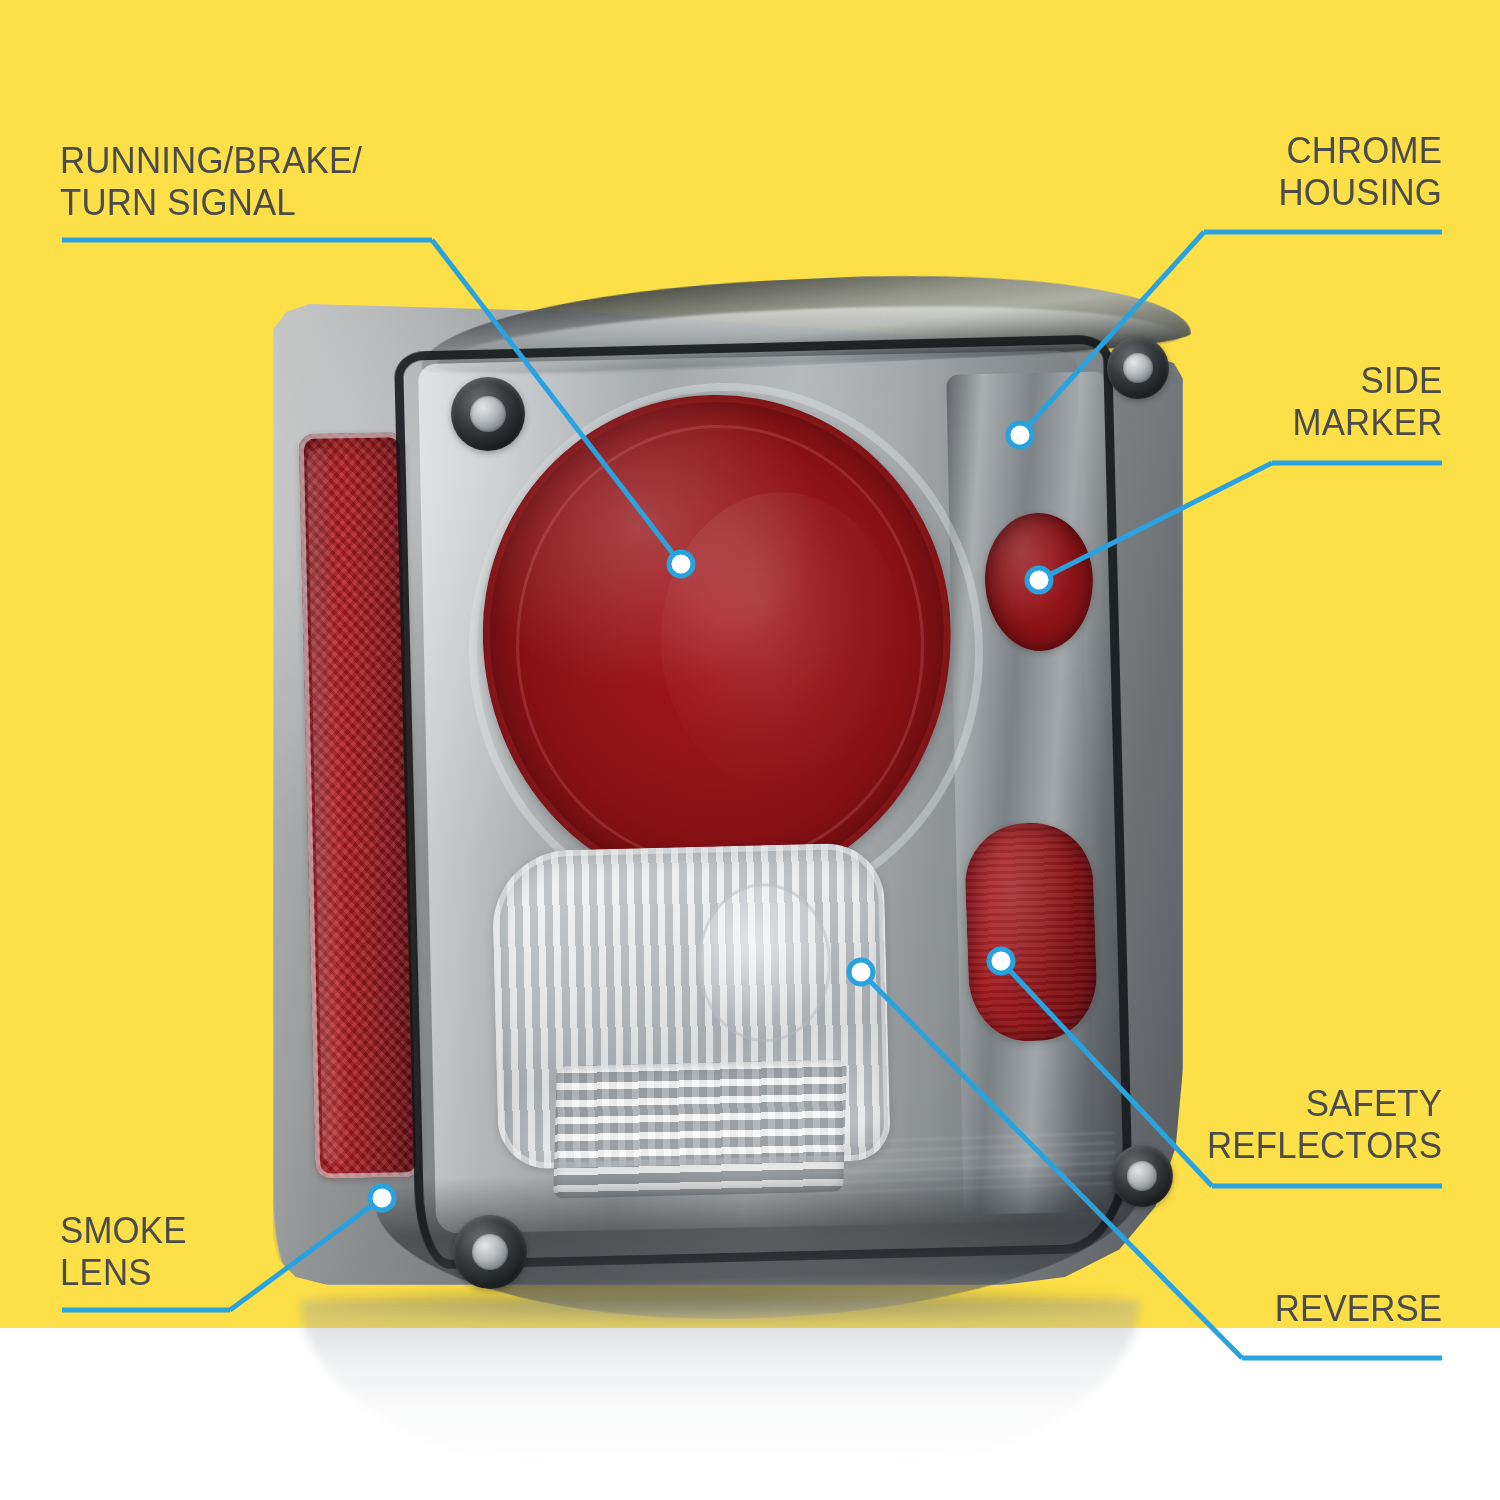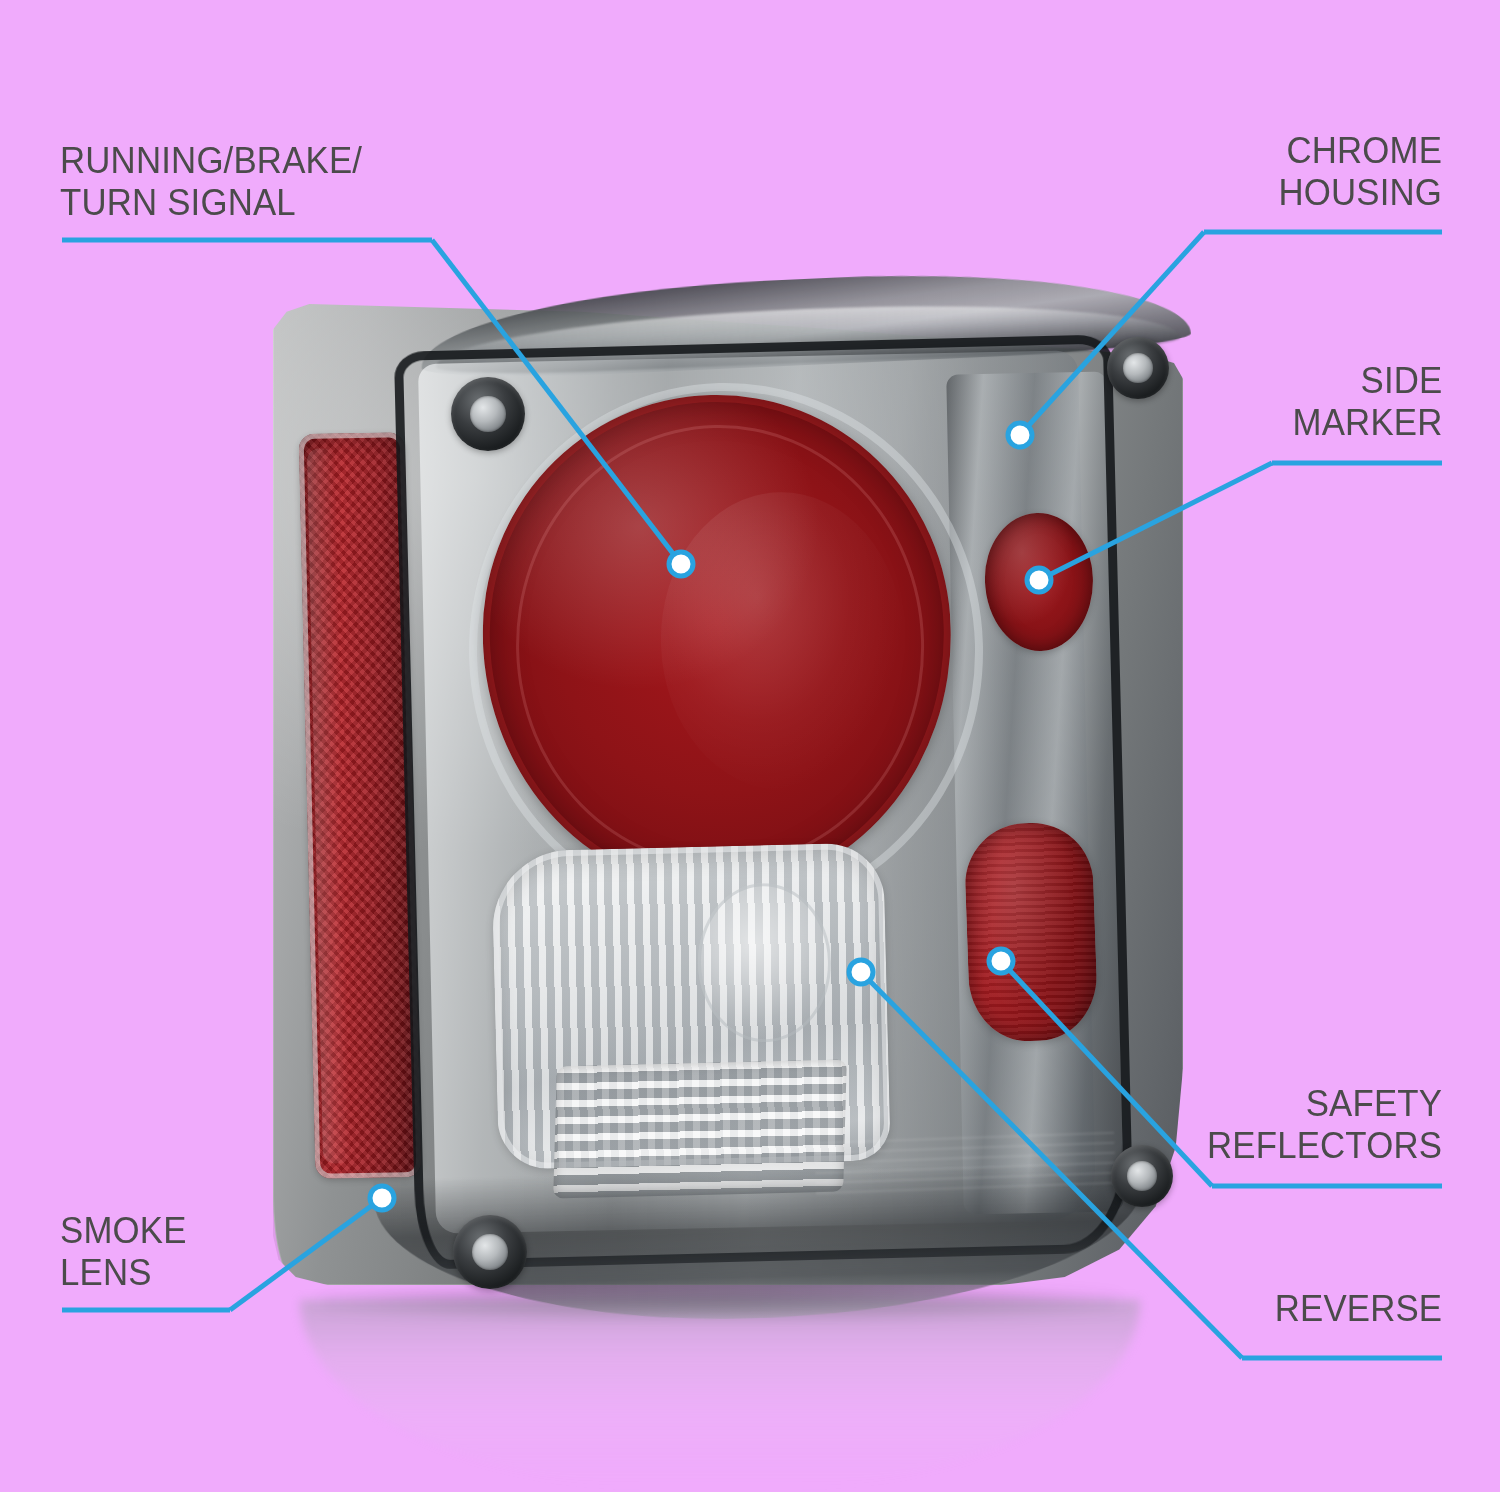--- a/index.html
+++ b/index.html
@@ -9,22 +9,22 @@
   }
   body {
     width: 1500px;
     height: 1500px;
     font-family: "Liberation Sans", sans-serif;
     overflow: hidden;
   }
   #stage {
     position: relative;
     width: 1500px;
-    height: 1492px;
-    background: #f0abfc;
+    height: 1328px;
+    background: #fde047;
   }
 
   
   .callout-label {
     position: absolute;
     color: #4b4b4b;
     font-size: 37px;
     line-height: 1.13;
     letter-spacing: 0.2px;
     font-weight: 300;

